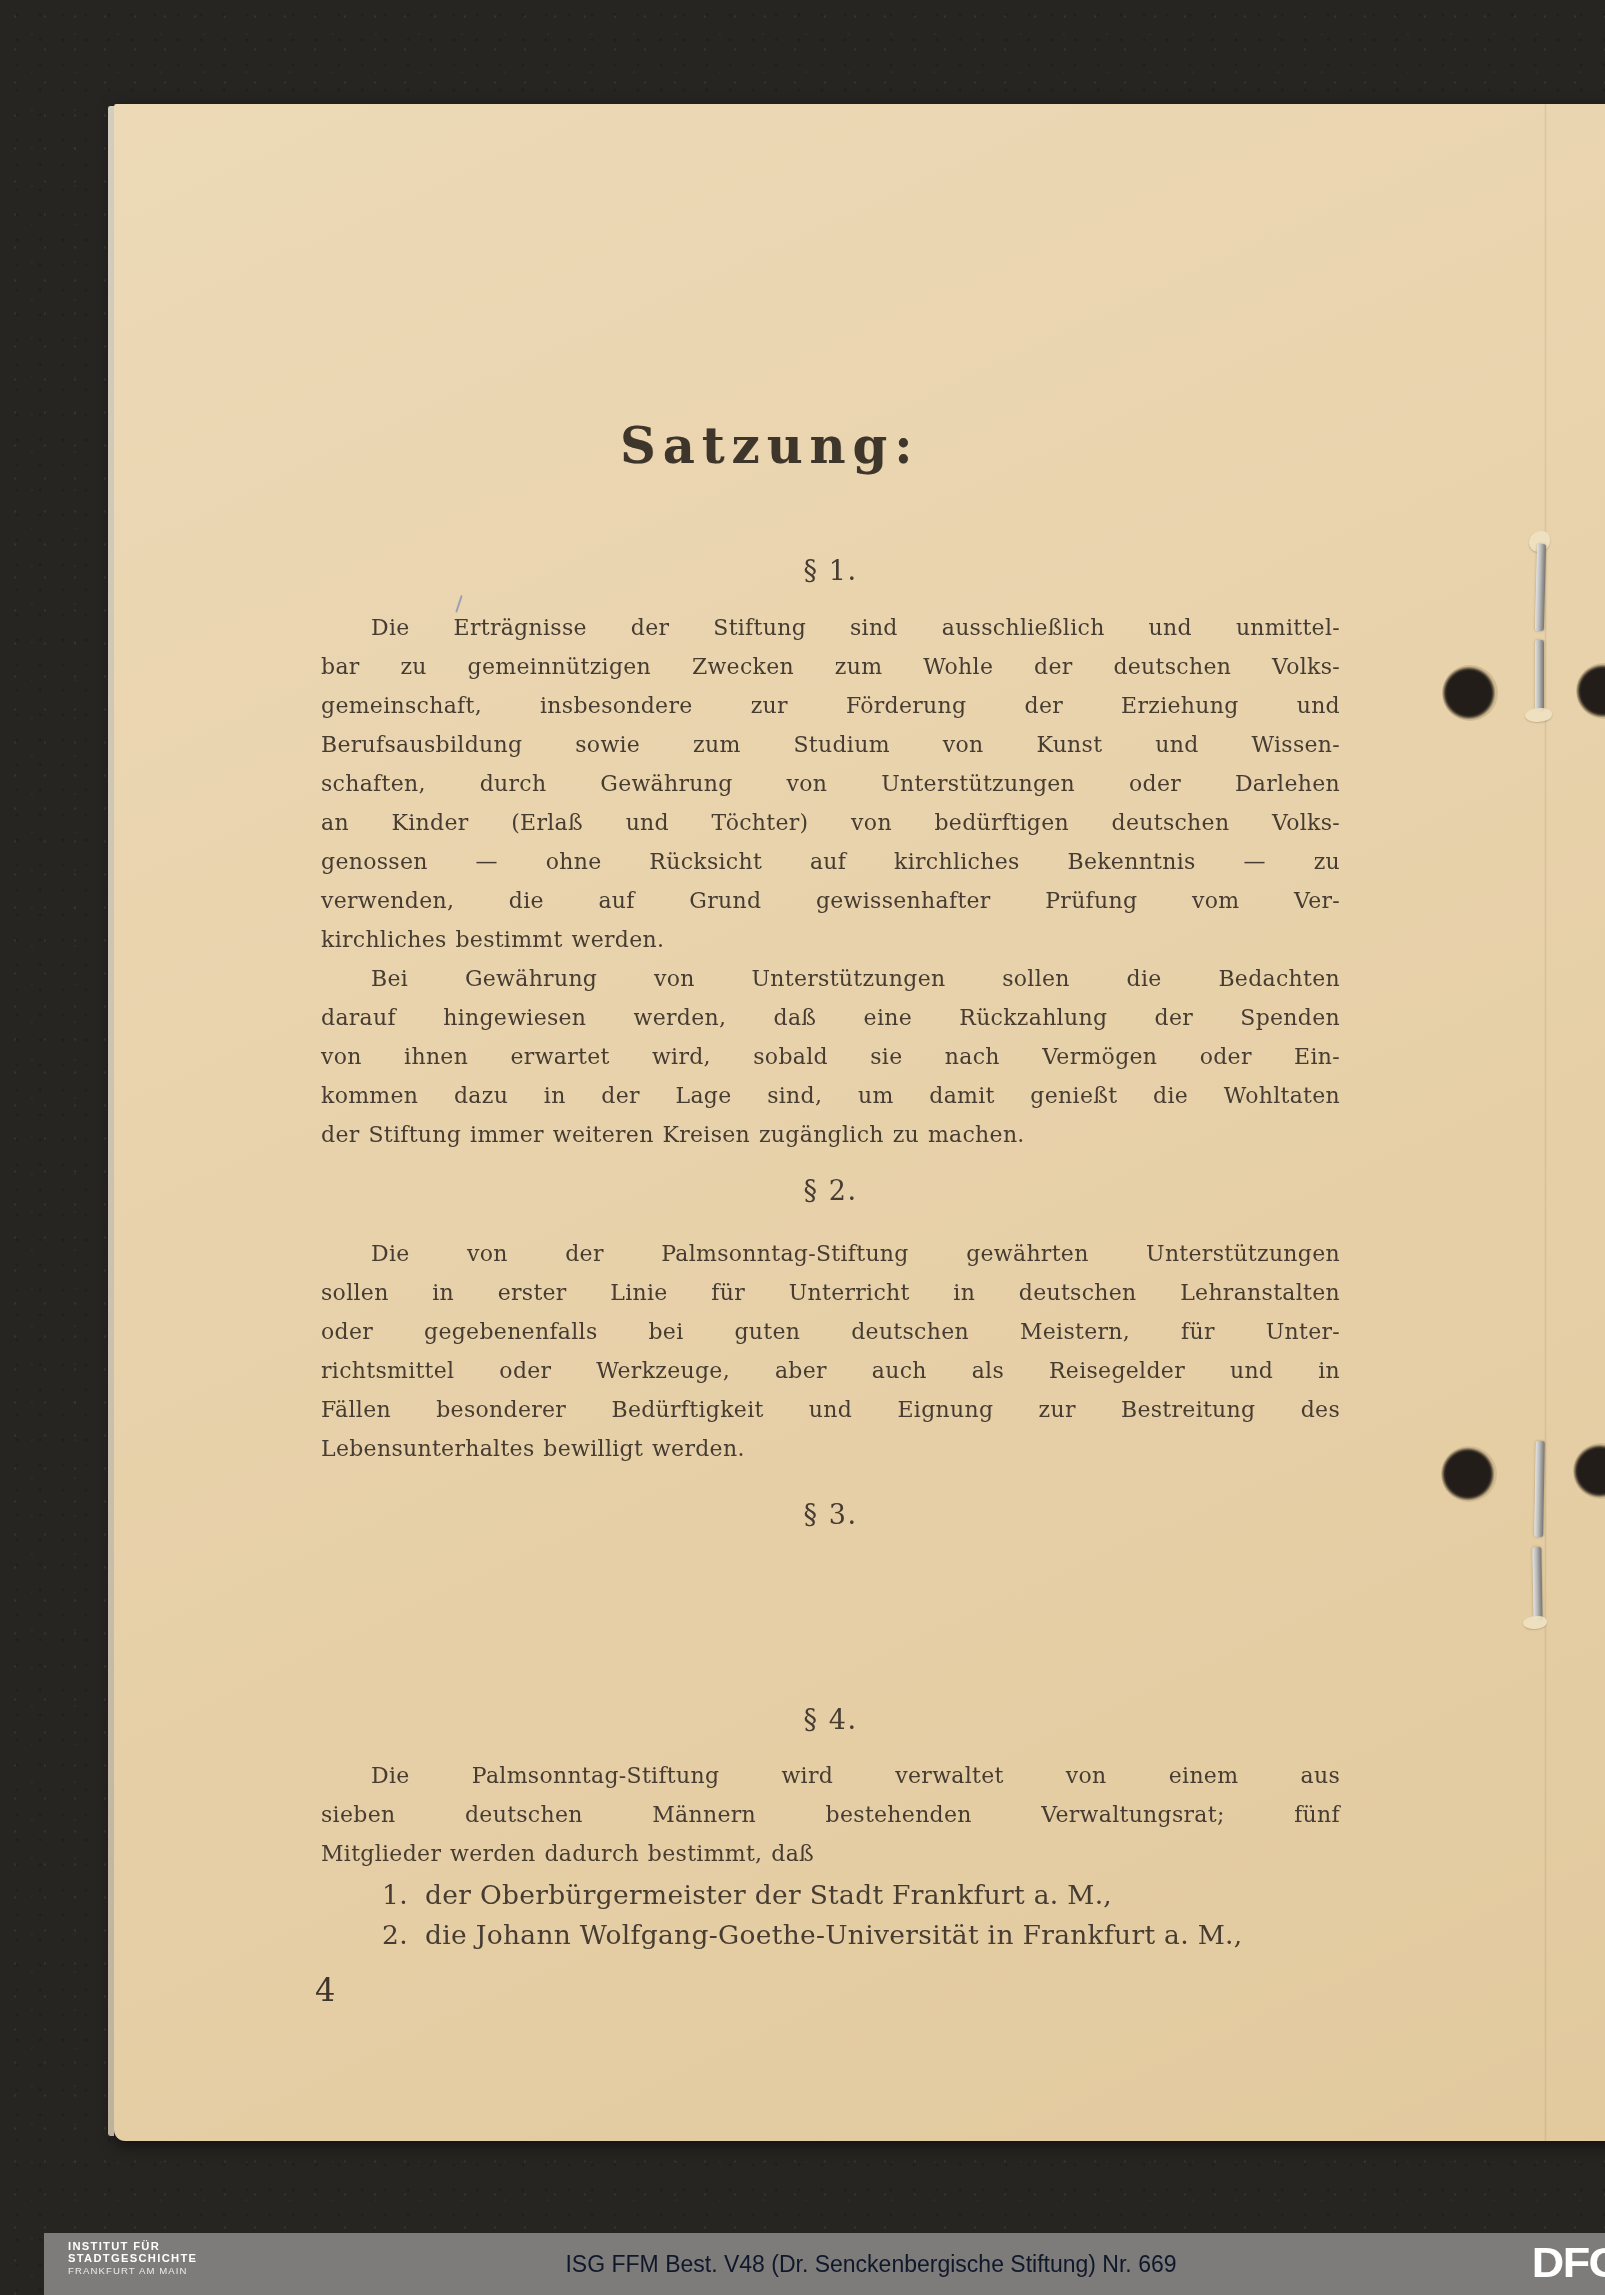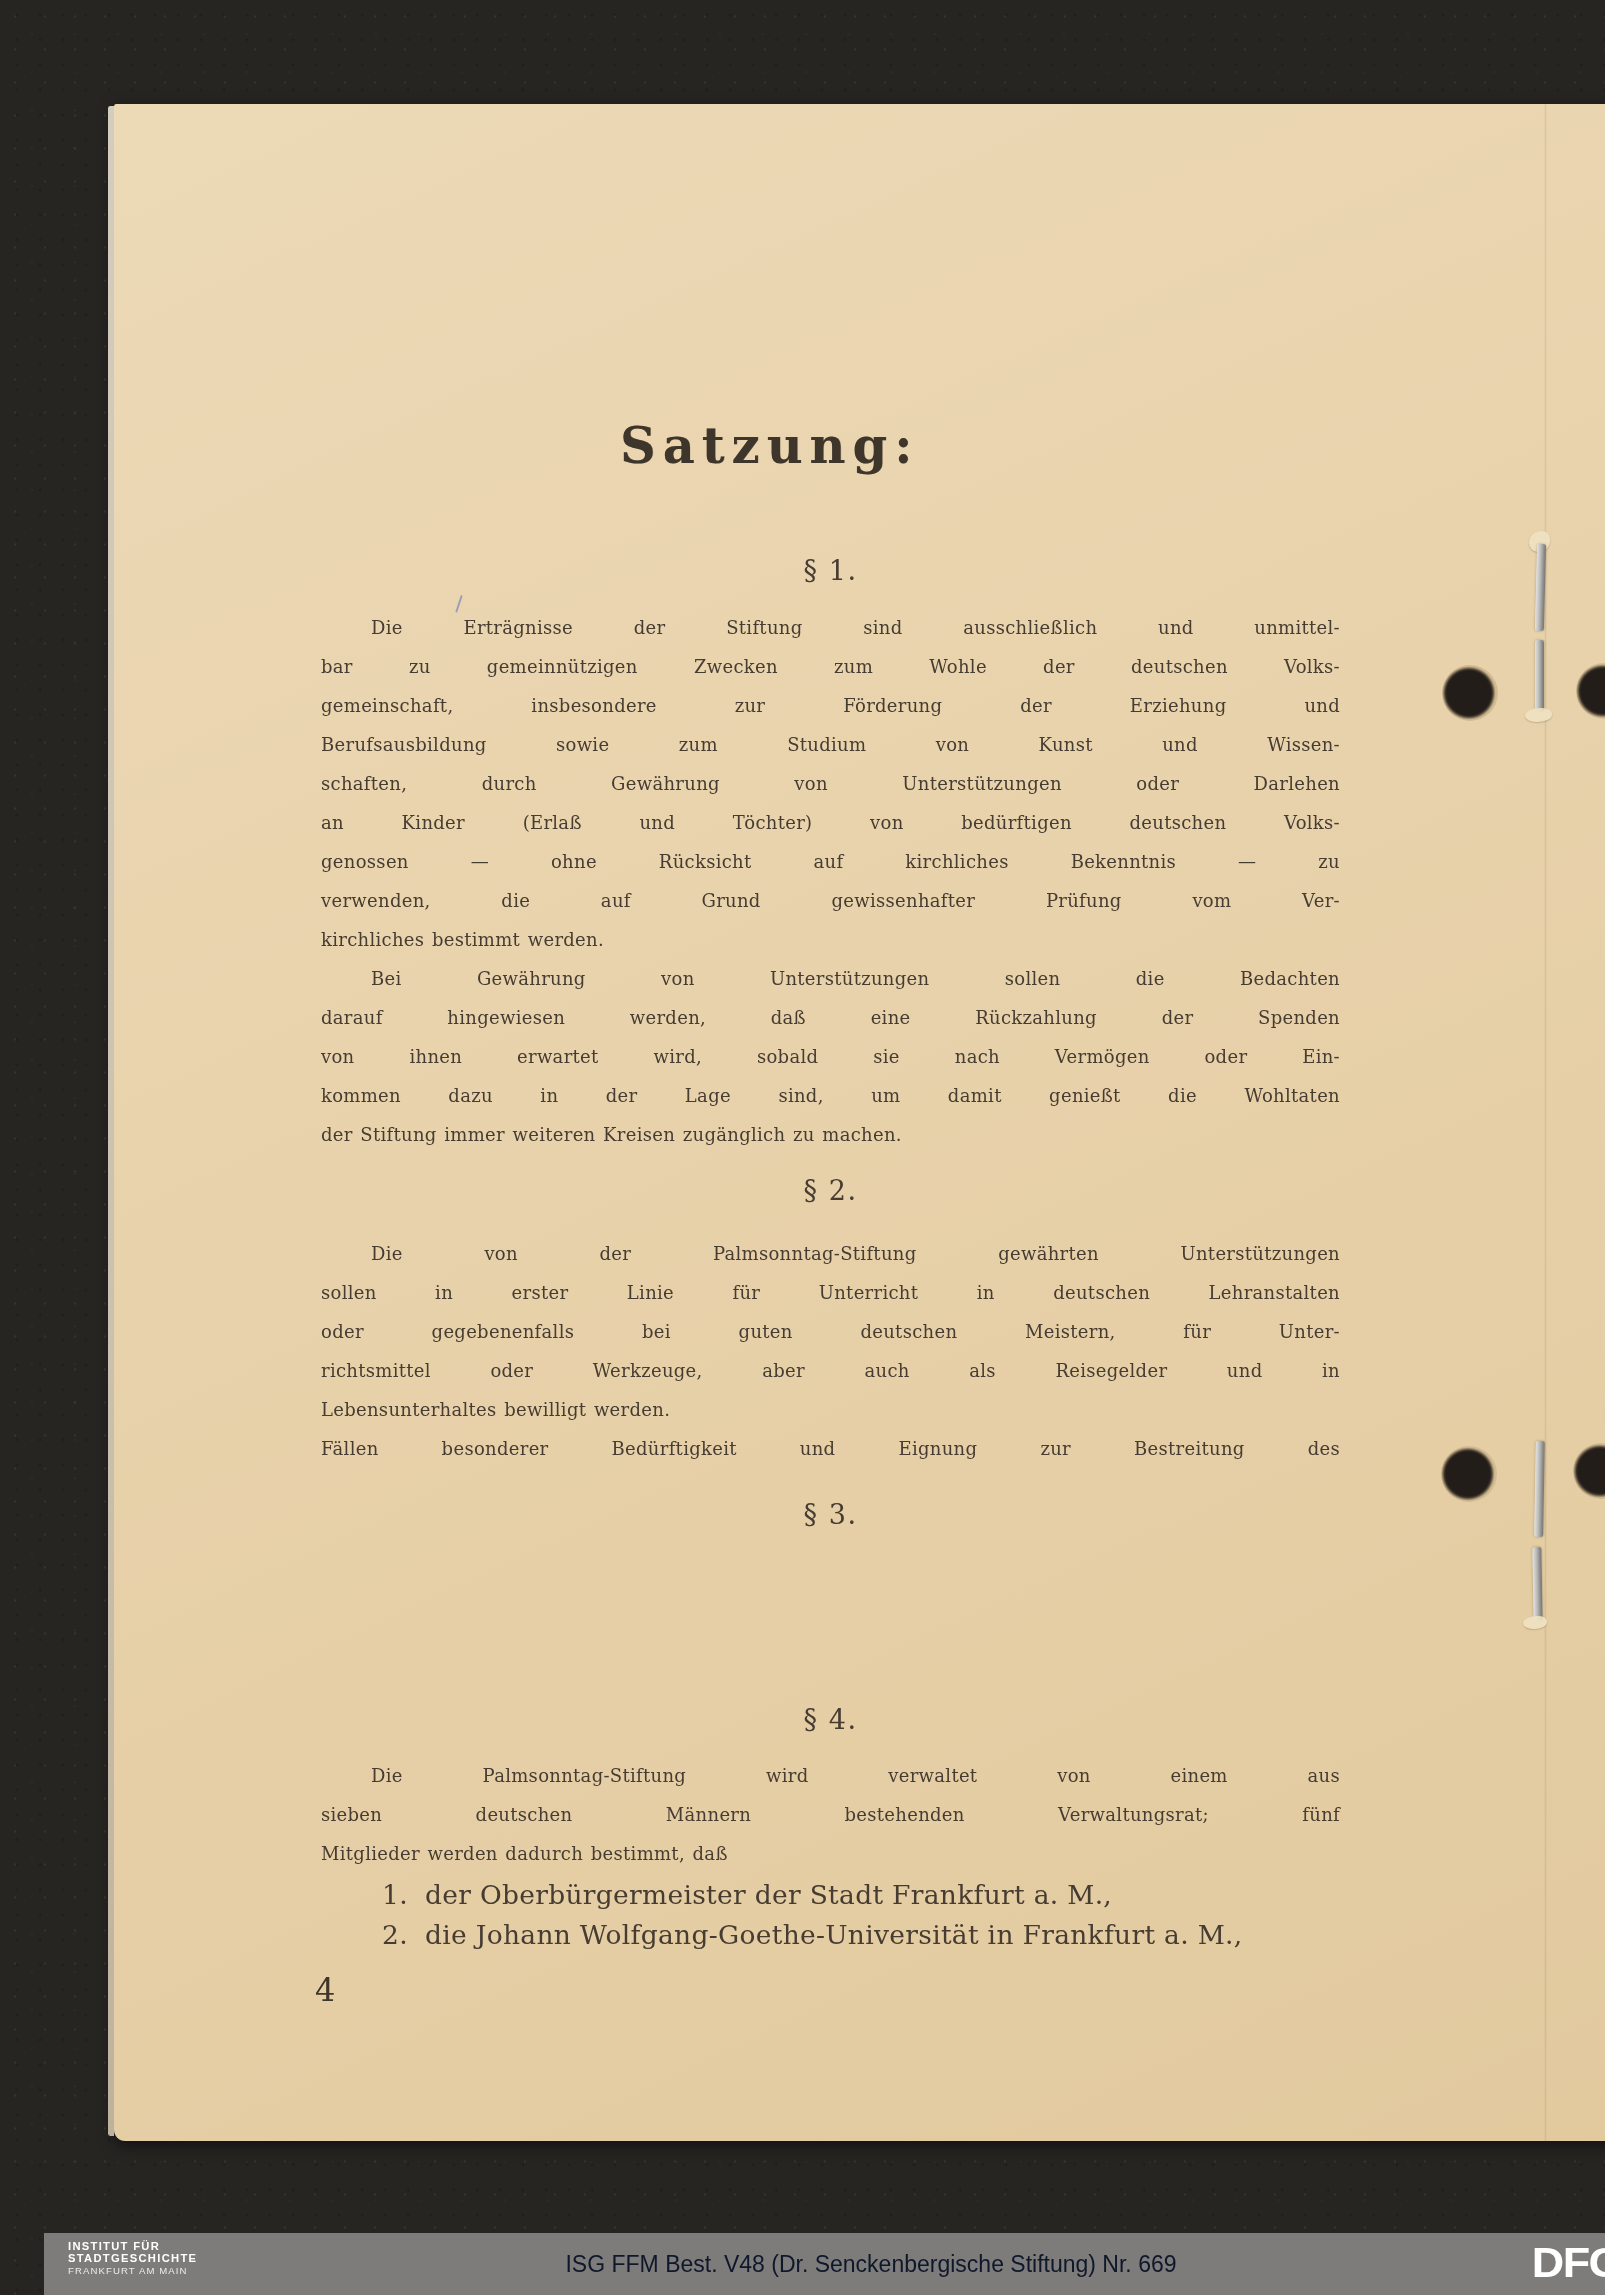--- a/index.html
+++ b/index.html
@@ -36,21 +36,21 @@
     font-size:51px;font-weight:bold;letter-spacing:7.2px;
     color:#3e352b;transform:scaleX(0.97);transform-origin:left;
     text-shadow:0.4px 0.4px 0 rgba(62,53,43,0.35);
   }
   .sec-heading{
     position:absolute;left:207px;width:1019px;text-align:center;
     font-size:27px;letter-spacing:1.6px;
   }
   .para{
     position:absolute;left:207px;width:1019px;
-    font-size:18px;line-height:39px;letter-spacing:0.3px;
+    font-size:22px;line-height:39px;letter-spacing:0.3px;
     word-spacing:1.6px;
   }
   .para .line{text-align:justify;text-align-last:justify;white-space:normal;}
   .para .line.last{text-align-last:left;}
   .para .line:first-child{text-indent:50px;}
   .doc-list{
     position:absolute;left:268px;width:995px;
     font-size:26.5px;line-height:40px;letter-spacing:0.3px;
   }
   .list-item{display:flex;}
@@ -126,22 +126,22 @@
         <div class="line">kommen dazu in der Lage sind, um damit genießt die Wohltaten</div>
         <div class="line last">der Stiftung immer weiteren Kreisen zugänglich zu machen.</div>
       </div>
 
     <div class="sec-heading ink" style="top:1071px">§ 2.</div>
     <div class="para ink" style="top:1130px">
         <div class="line">Die von der Palmsonntag-Stiftung gewährten Unterstützungen</div>
         <div class="line">sollen in erster Linie für Unterricht in deutschen Lehranstalten</div>
         <div class="line">oder gegebenenfalls bei guten deutschen Meistern, für Unter-</div>
         <div class="line">richtsmittel oder Werkzeuge, aber auch als Reisegelder und in</div>
+        <div class="line">Fällen besonderer Bedürftigkeit und Eignung zur Bestreitung des</div>
         <div class="line last">Lebensunterhaltes bewilligt werden.</div>
-        <div class="line">Fällen besonderer Bedürftigkeit und Eignung zur Bestreitung des</div>
       </div>
 
     <div class="sec-heading ink" style="top:1395px">§ 3.</div>
 
     <div class="sec-heading ink" style="top:1600px">§ 4.</div>
     <div class="para ink" style="top:1652px">
         <div class="line">Die Palmsonntag-Stiftung wird verwaltet von einem aus</div>
         <div class="line">sieben deutschen Männern bestehenden Verwaltungsrat; fünf</div>
         <div class="line last">Mitglieder werden dadurch bestimmt, daß</div>
       </div>

